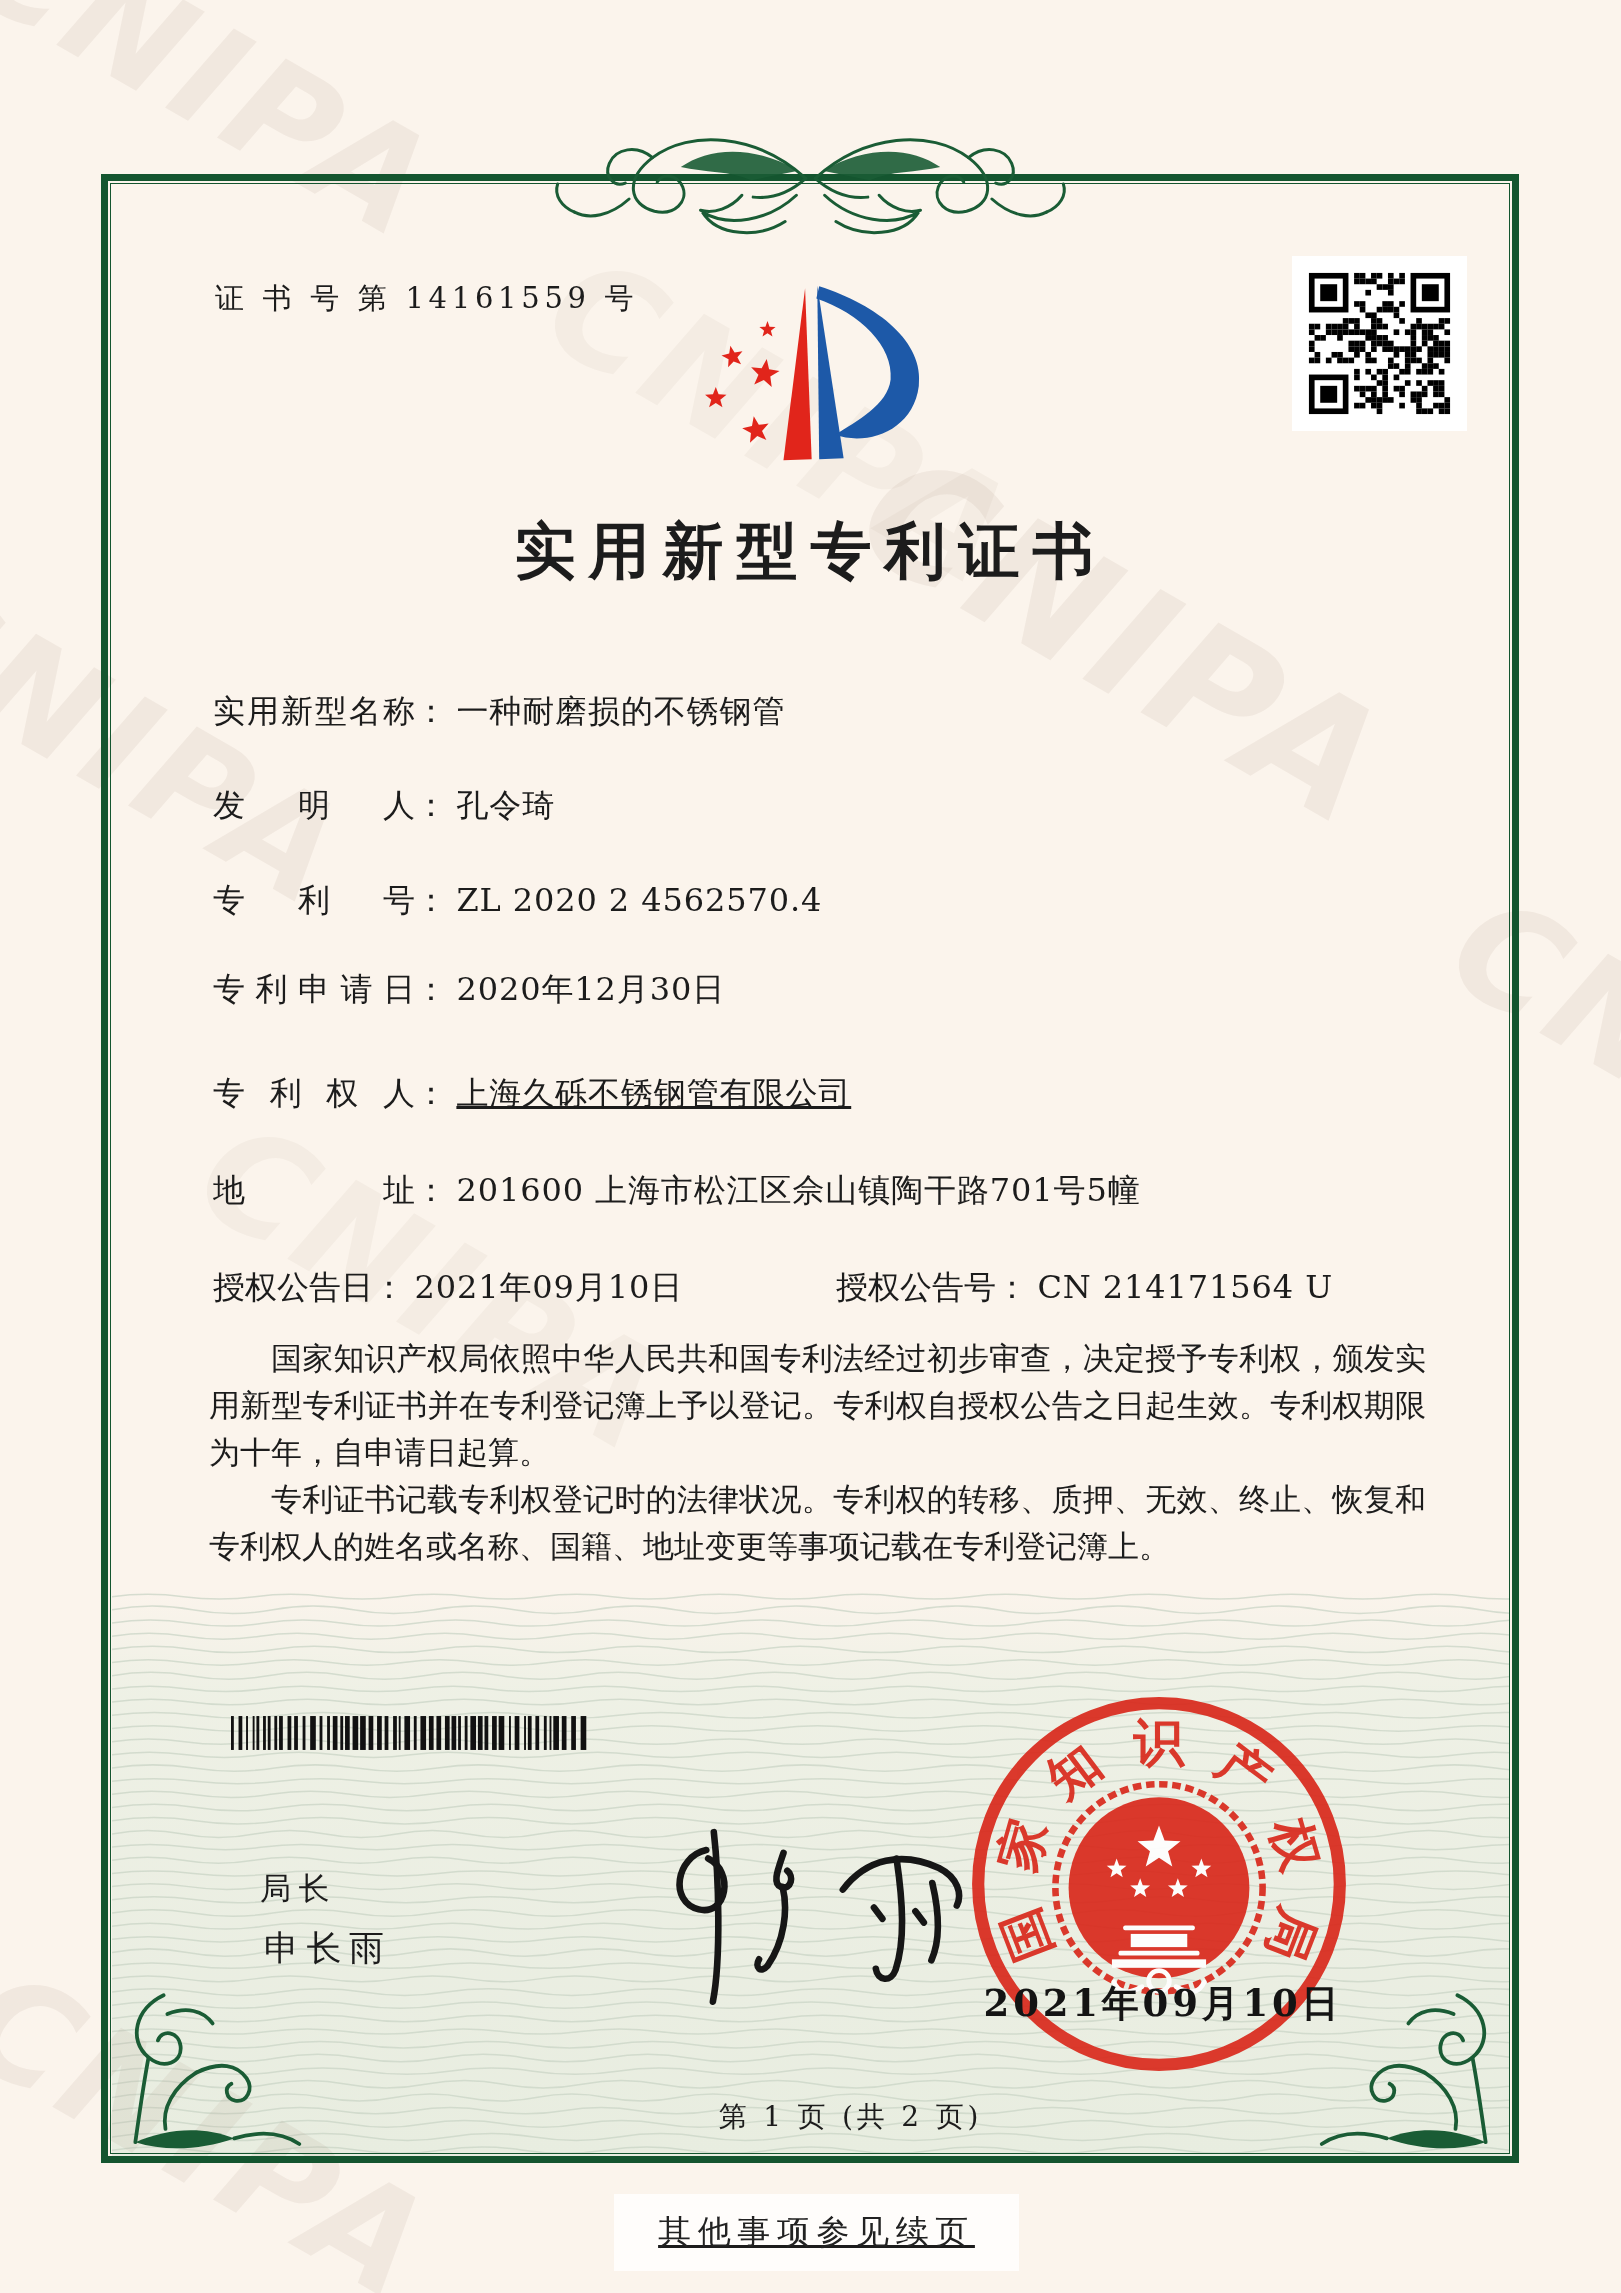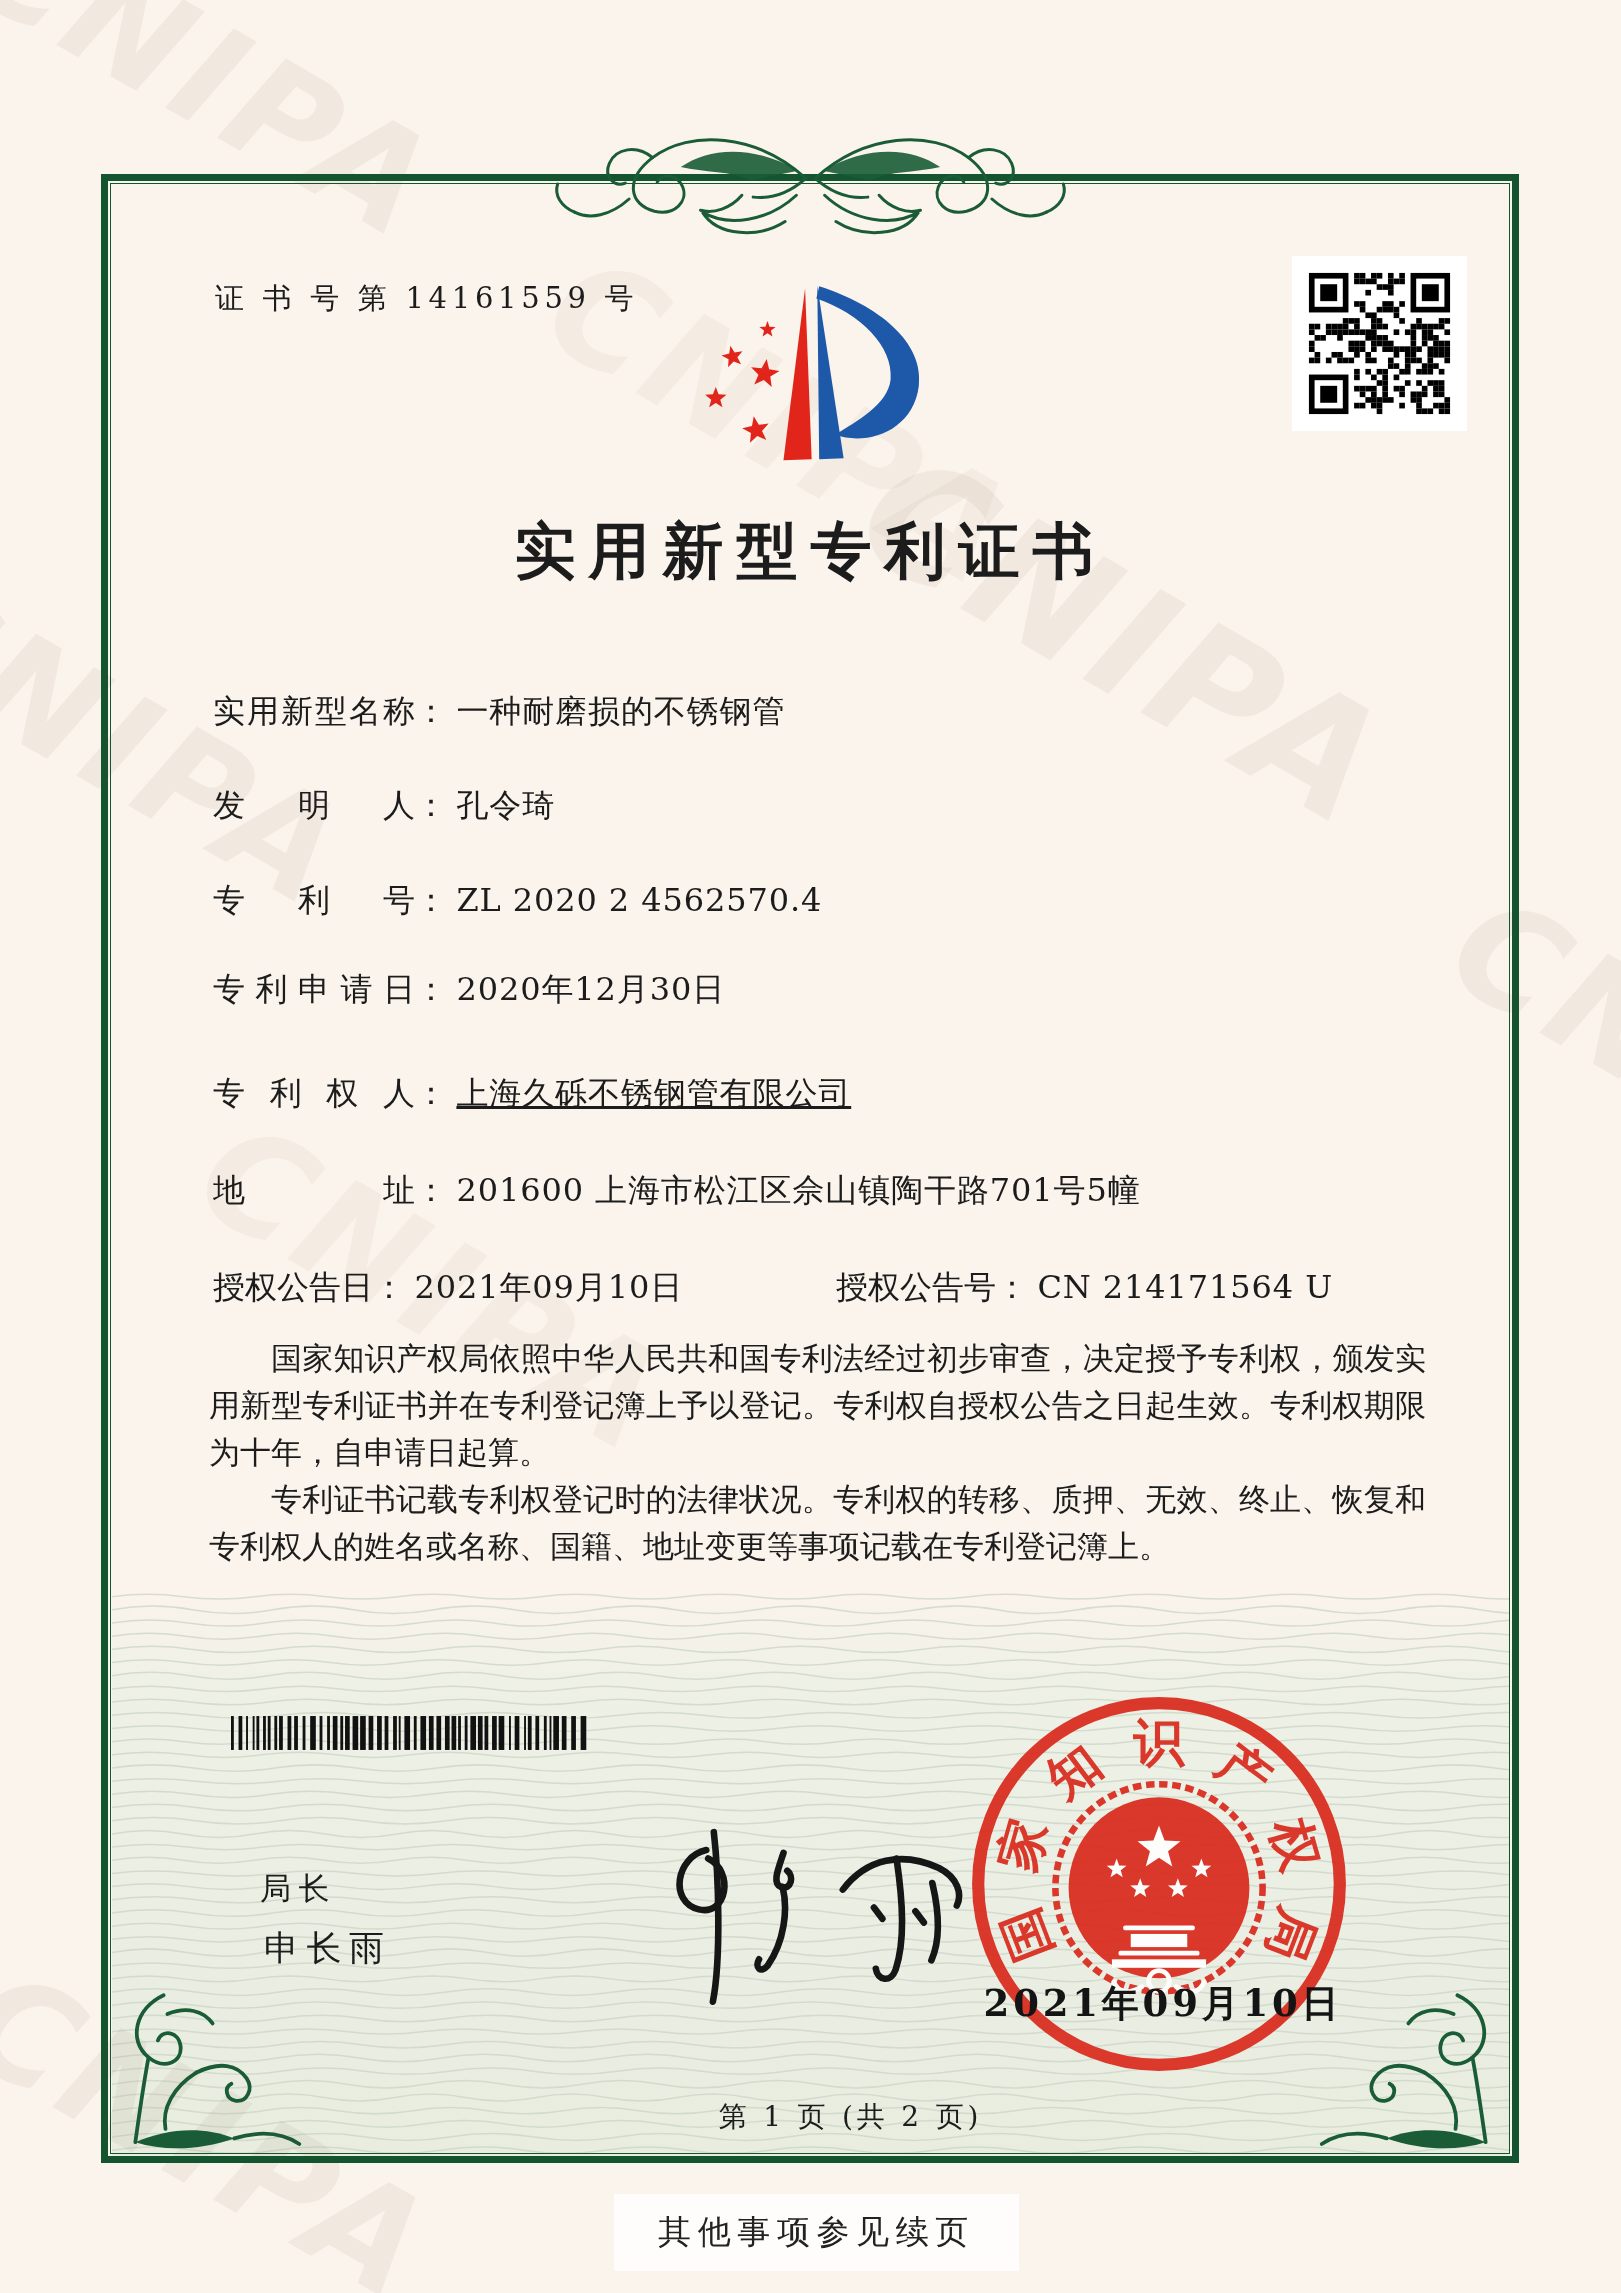--- a/index.html
+++ b/index.html
@@ -72,21 +72,21 @@
     left:970px;top:1979px;width:386px;text-align:center;z-index:5;
     font-size:37px;letter-spacing:3.8px;color:#141414;font-weight:bold;
   }
   
   .page-info{
     left:0;top:2098px;width:1621px;text-align:center;font-size:28px;
     letter-spacing:3.8px;z-index:3;padding-left:40px;
   }
   .note-strip{
     left:614px;top:2194px;width:405px;height:77px;background:#fffdfb;z-index:3;
-    display:flex;align-items:center;justify-content:center;
+    display:flex;align-items:center;justify-content:center;text-decoration:underline;
   }
   .note-text{font-size:33px;letter-spacing:6.6px;color:#222;}
   svg{display:block;}
 </style>
 </head>
 <body>
 
 <div class="wm" style="left:-52px;top:-9.4px;">CNIPA</div>
 <div class="wm" style="left:1497px;top:-66px;">CNIPA</div>
 <div class="wm light" style="left:527px;top:339px;">CNIPA</div>

